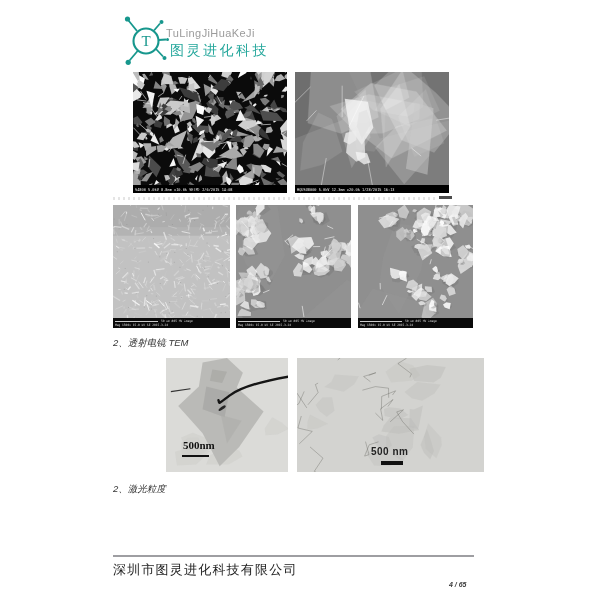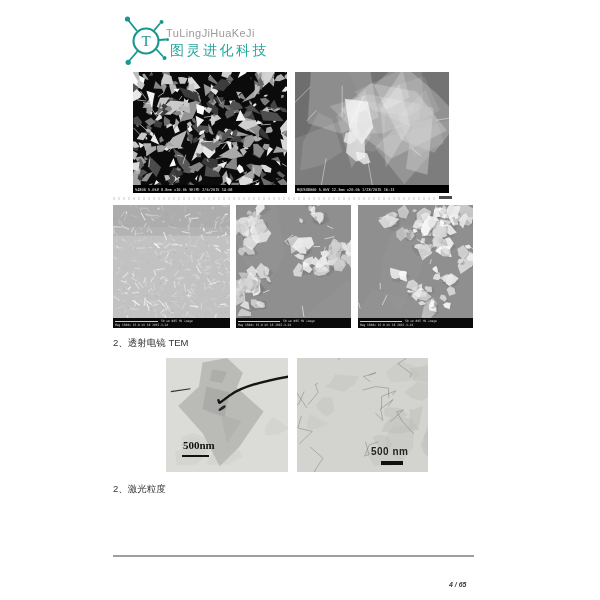--- a/index.html
+++ b/index.html
@@ -19,21 +19,21 @@
   .bar2{position:absolute;left:0;right:0;bottom:0;height:10px;background:#0a0a0a;color:#ddd;
         padding:1px 2px;box-sizing:border-box;display:flex;flex-direction:column;justify-content:space-between;}
   .bar2 .row{display:flex;align-items:center;gap:3px;height:4px;}
   .bar2 .sline{width:38%;height:1px;background:#ccc;flex:none;}
   .bar2 .t{font:7px "DejaVu Sans Mono",monospace;transform:scale(.42);transform-origin:0 50%;white-space:nowrap;}
   
   #greeked-caption{position:absolute;left:113px;top:197px;width:322px;height:3px;opacity:.55;
      background:repeating-linear-gradient(90deg,#cfcfcf 0 2px,transparent 2px 5px);}
   #greeked-caption-dash{position:absolute;left:439px;top:196px;width:13px;height:3px;background:#4c4c4c;}
   
-  .seclabel{position:absolute;font-size:9.5px;color:#333;}
+  .seclabel{position:absolute;font-size:9.5px;color:#333;font-style:italic;}
   #sec-tem{left:113px;top:337px;}
   #sec-laser{left:113px;top:483px;}
   
   .temlabel{position:absolute;font:bold 11px "Liberation Serif",serif;color:#111;}
   .temline{position:absolute;height:2px;background:#111;}
   .temlabel2{position:absolute;font:bold 10px "Liberation Sans",sans-serif;color:#222;letter-spacing:.5px;}
   .tembar{position:absolute;height:4px;background:#111;}
   
   #footer-divider{position:absolute;left:113px;top:555px;width:361px;height:2px;background:#9e9ea2;}
   #company-name{position:absolute;left:113px;top:561px;font-size:13px;color:#1e1e1e;letter-spacing:1.2px;}
@@ -1307,21 +1307,21 @@
           <polygon points="46.36,11.4 61,13.68 56.120000000000005,25.080000000000002 43.92,22.8" fill="#9f9f9c" opacity="0.5"></polygon>
           <ellipse cx="56.120000000000005" cy="50.160000000000004" rx="4.2700000000000005" ry="1.482" fill="#262626" transform="rotate(-35 56.120000000000005 50.160000000000004)"></ellipse>
           <path d="M 124.44 18.240000000000002 C 97.60000000000001 22.8, 75.64 28.5, 63.440000000000005 37.620000000000005 S 53.68 45.6, 52.46 42.18" stroke="#151515" stroke-width="2.4" fill="none" stroke-linecap="round"></path>
           <line x1="4.88" y1="33.629999999999995" x2="24.400000000000002" y2="30.78" stroke="#333" stroke-width="1.2"></line>
         </svg>
       </div>
     <div class="temlabel" style="left:17px;top:81px">500nm</div>
     <div class="temline" style="left:16px;top:97px;width:27px"></div>
   </figure>
 
-  <figure class="micro" style="left:297px;top:358px;width:131px;height:114px;margin:0;background:#d3d3d0">
+  <figure class="micro" style="left:297px;top:358px;width:187px;height:114px;margin:0;background:#d3d3d0">
     <div class="tex">
         <svg viewBox="0 0 155 114" width="155" height="114">
           <rect x="0" y="0" width="155" height="114" fill="#d3d3d0"></rect>
           <polygon points="115.7,89.5 105.6,103.3 89.3,92.3 89.3,77.7 96.8,68.3 117.4,67.8" fill="#bdbdba" opacity="0.38"></polygon>
           <polygon points="95.0,87.5 86.7,92.9 79.5,87.2 75.4,79.4 81.8,76.3 91.6,79.0" fill="#bdbdba" opacity="0.44"></polygon>
           <polygon points="31.1,65.8 20.4,70.6 10.3,71.7 10.5,63.7 12.9,56.6 25.2,62.8" fill="#bdbdba" opacity="0.29"></polygon>
           <polygon points="123.4,17.2 114.5,22.8 94.1,24.5 88.5,13.8 102.6,3.0 116.2,7.6" fill="#bdbdba" opacity="0.27"></polygon>
           <polygon points="122.2,72.0 101.9,75.8 84.4,73.6 86.7,67.4 93.2,59.5 113.9,60.3" fill="#bdbdba" opacity="0.50"></polygon>
           <polygon points="111.3,57.0 102.5,61.2 87.7,57.9 87.0,51.1 92.4,49.3 103.3,50.6" fill="#bdbdba" opacity="0.47"></polygon>
           <polygon points="122.5,65.8 121.1,71.1 112.3,69.1 112.8,51.1 116.8,51.6 125.9,47.4" fill="#bdbdba" opacity="0.48"></polygon>
@@ -1346,15 +1346,16 @@
           <path d="M 21.1 25.1 L 18.4 26.5 L 21.1 34.5 L 10.9 46.8" stroke="#4a4a44" stroke-width="0.6" fill="none" opacity="0.5"></path>
         </svg>
       </div>
     <div class="temlabel2" style="left:74px;top:88px">500 nm</div>
     <div class="tembar" style="left:84px;top:103px;width:22px"></div>
   </figure>
 
   <div class="seclabel" id="sec-laser">2、激光粒度</div>
 
   <div id="footer-divider"></div>
+  <div id="company-name">深圳市图灵进化科技有限公司</div>
   <div id="page-number">4 / 65</div>
 
 </div>
 
 </body></html>

